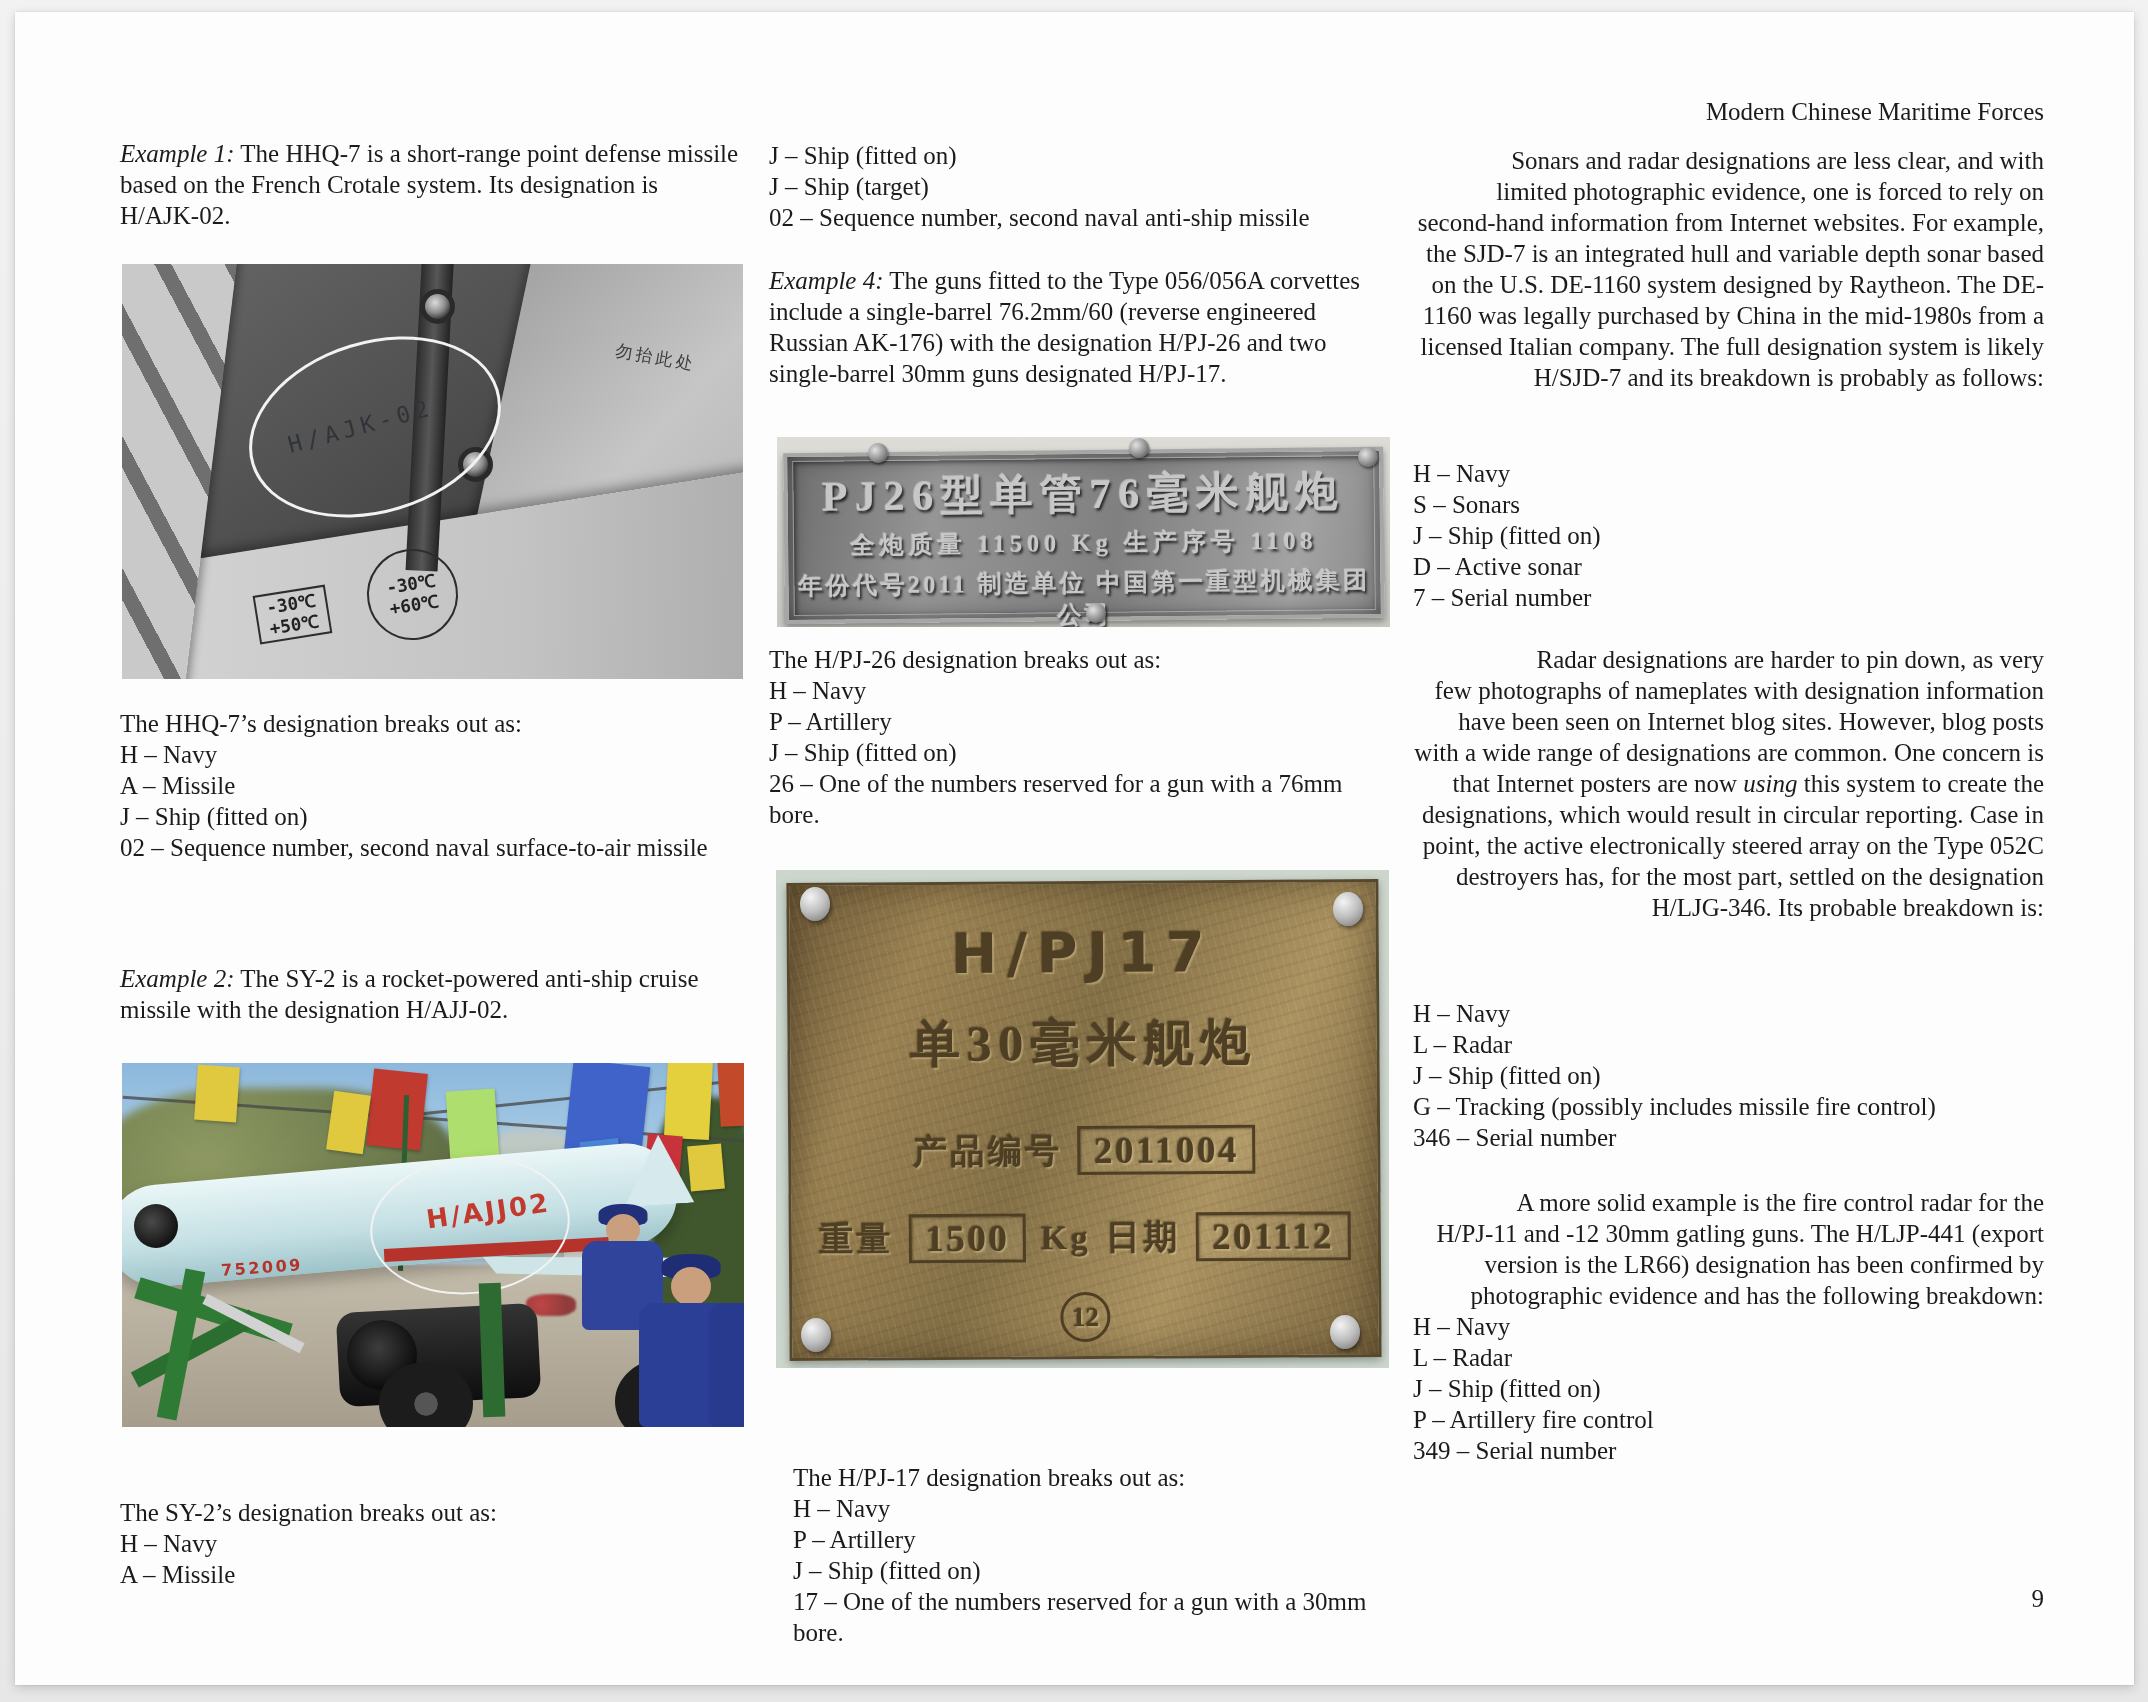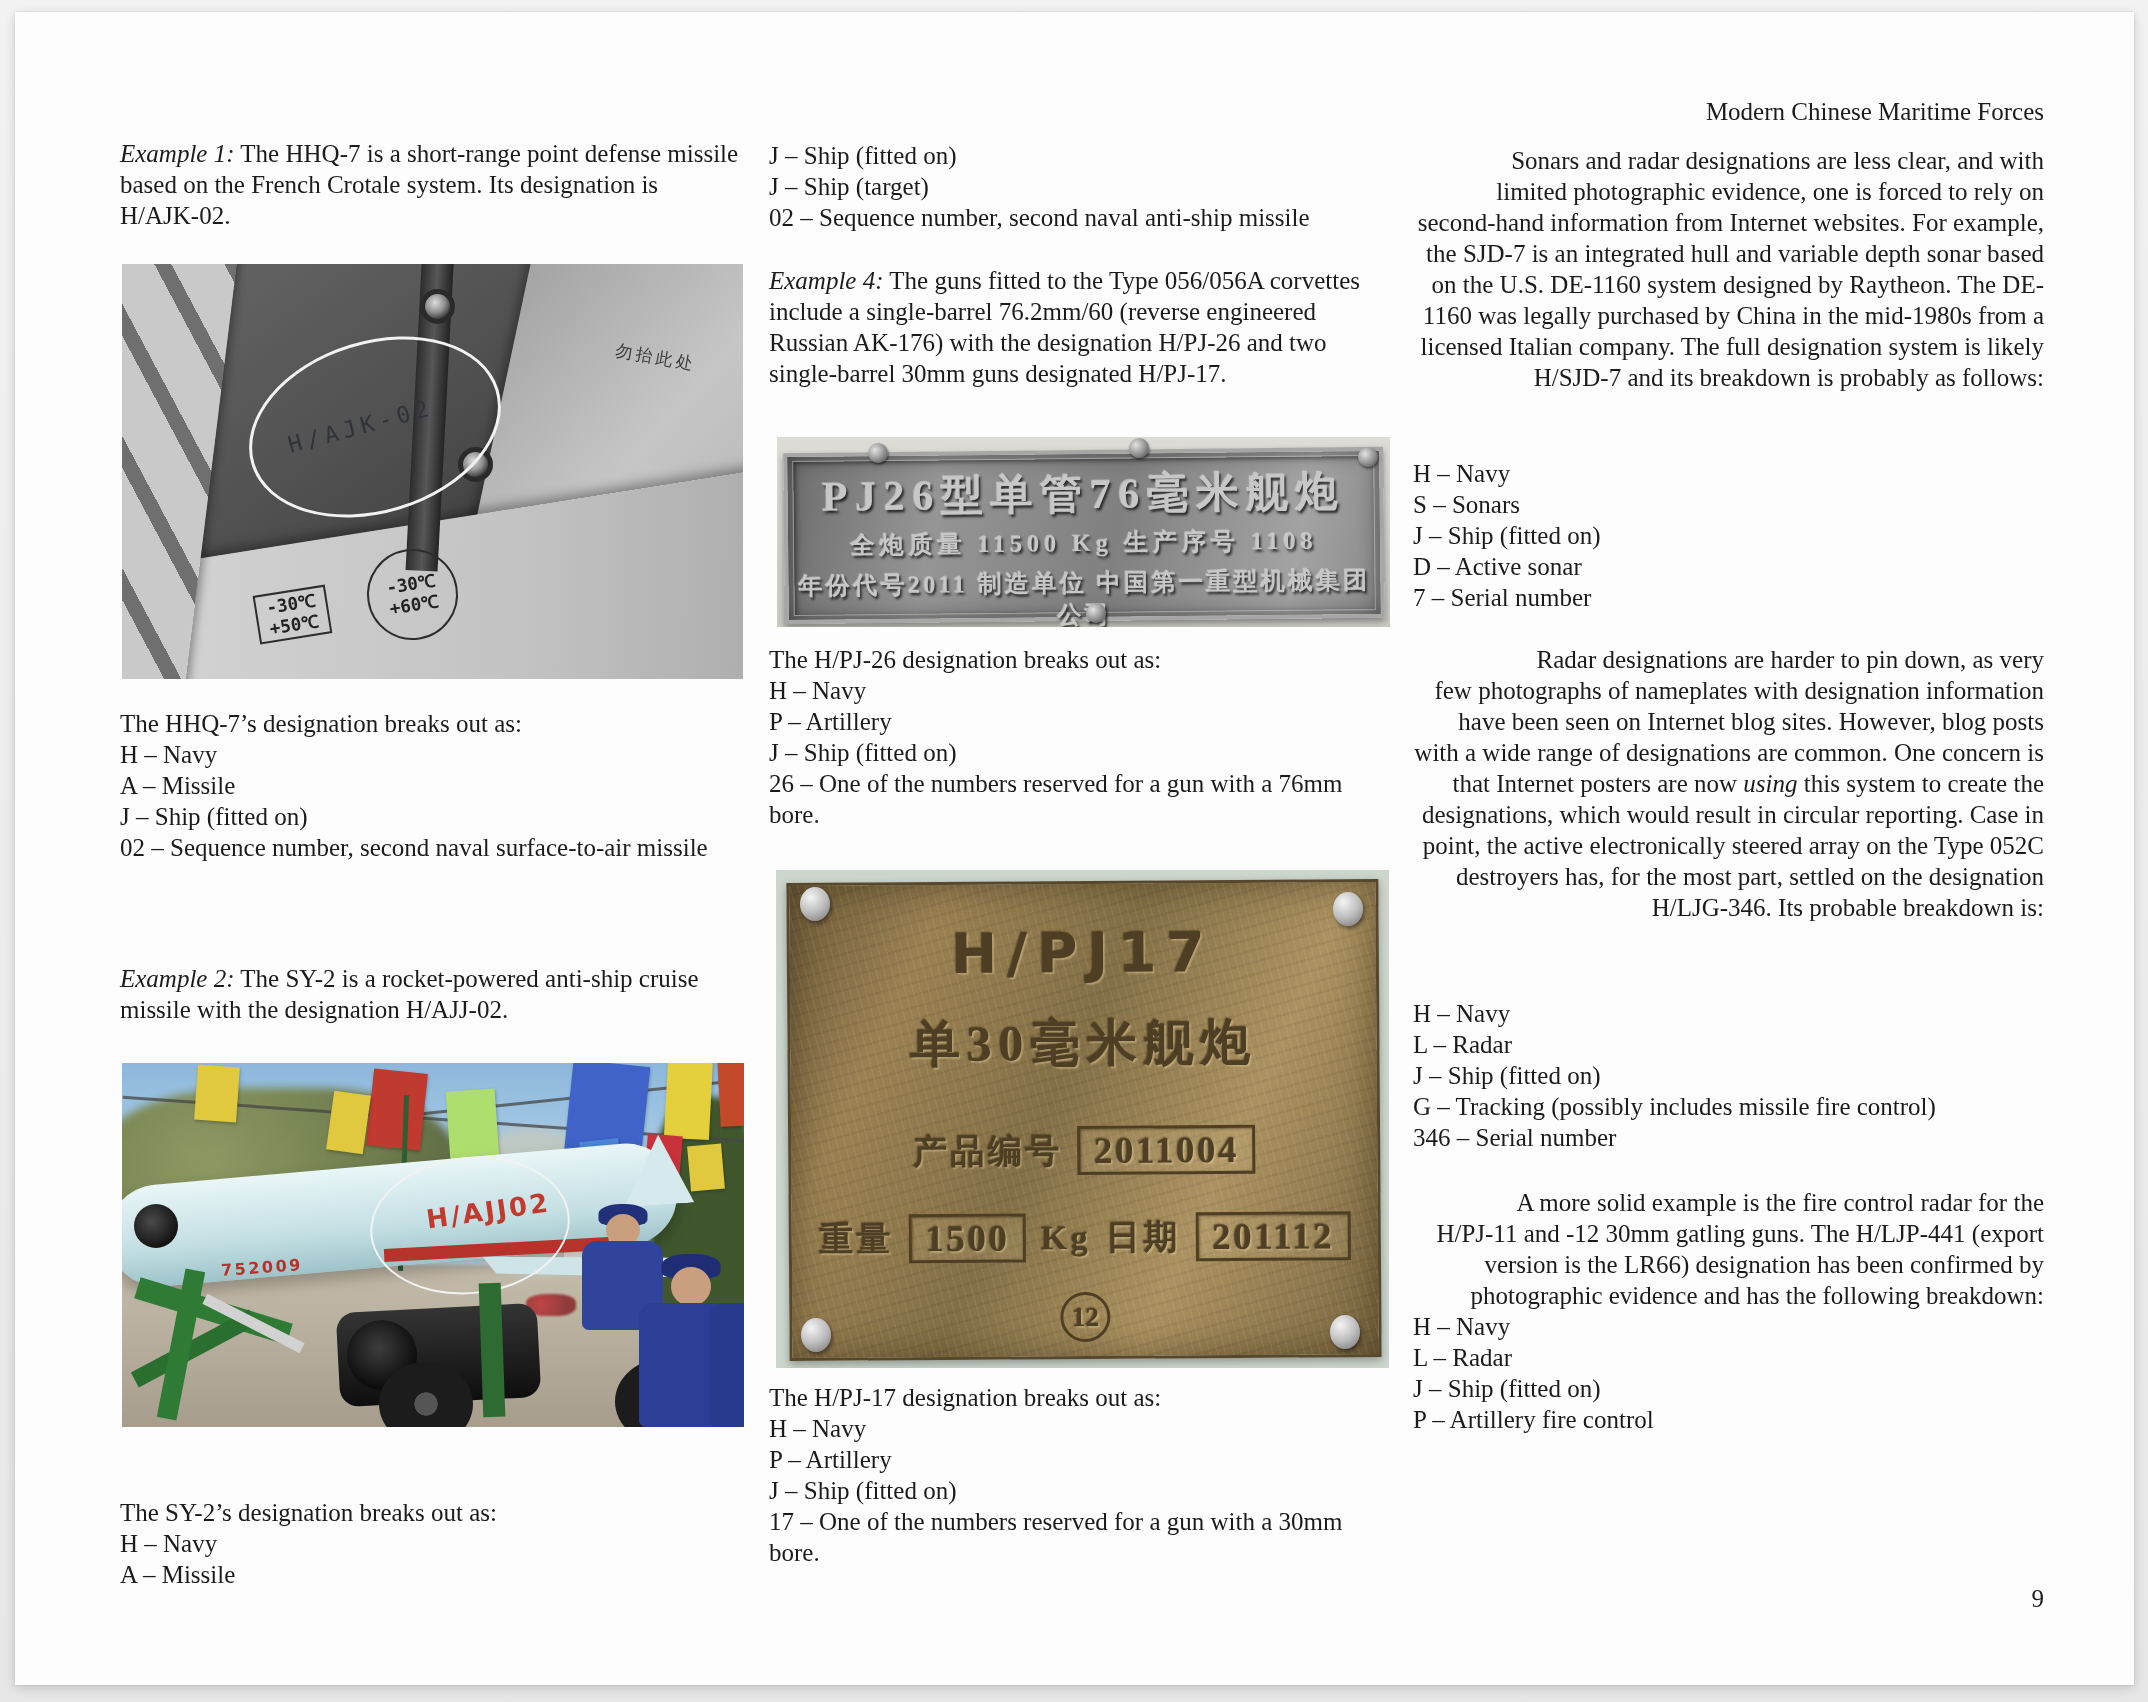--- a/index.html
+++ b/index.html
@@ -307,21 +307,21 @@
           <span class="p4-box engrave">201112</span>
         </div>
         <div class="p4-stamp engrave">12</div>
       </div>
       <div class="rivet" style="left:23.5px;top:17px;"></div>
       <div class="rivet" style="left:557px;top:22px;"></div>
       <div class="rivet" style="left:25px;top:448px;"></div>
       <div class="rivet" style="left:554px;top:445px;"></div>
     </div>
 
-    <div class="par col-m" style="top:1370px;">
+    <div class="par col-m" style="top:1450px;margin-left:24px;">
       <div class="tl">The H/PJ-17 designation breaks out as:</div>
       <div>
           <div class="tl">H – Navy</div>
           <div class="tl">P – Artillery</div>
           <div class="tl">J – Ship (fitted on)</div>
           <div class="tl">17 – One of the numbers reserved for a gun with a 30mm bore.</div>
         </div>
     </div>
 
     <div class="par col-r hdr" style="top:84px;">Modern Chinese Maritime Forces</div>
@@ -352,20 +352,21 @@
         </div>
     </div>
 
     <div class="par col-r" style="top:1175px;">
       <div class="indent">A more solid example is the fire control radar for the H/PJ-11 and -12 30mm gatling guns. The H/LJP-441 (export version is the LR66) designation has been confirmed by photographic evidence and has the following breakdown:</div>
       <div>
           <div class="tl">H – Navy</div>
           <div class="tl">L – Radar</div>
           <div class="tl">J – Ship (fitted on)</div>
           <div class="tl">P – Artillery fire control</div>
+          <div class="tl">349 – Serial number</div>
         </div>
     </div>
 
     <div class="par col-r pagenum" style="top:1571px;">9</div>
 
   </div>
 </div>
 
 
 </body></html>

